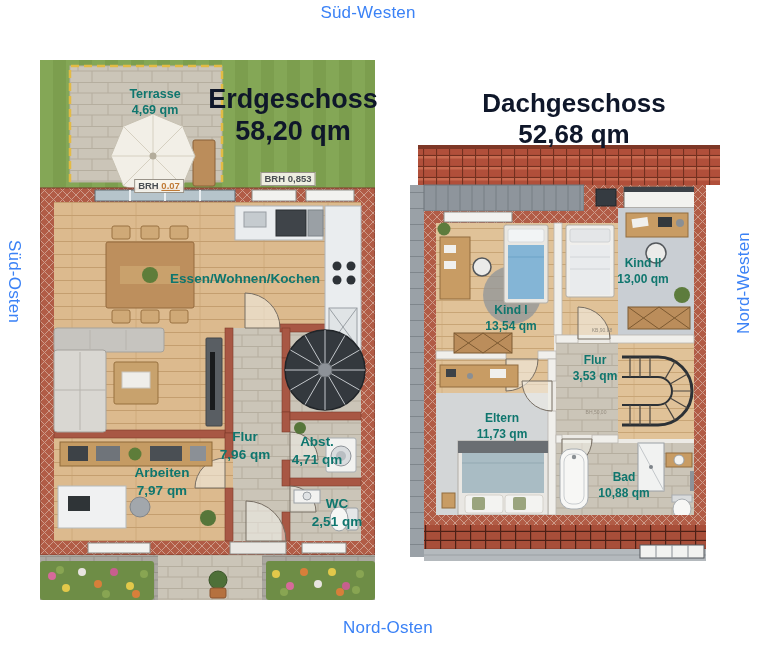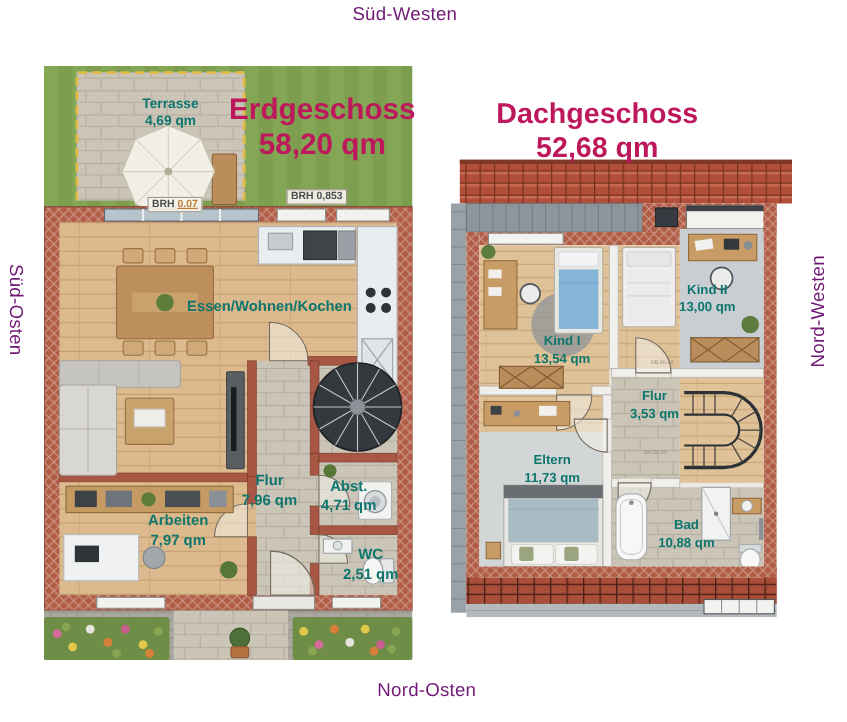--- a/index.html
+++ b/index.html
@@ -1,24 +1,24 @@
 <!DOCTYPE html>
 <html><head>
 <meta charset="utf-8">
 <style>
   html,body{margin:0;padding:0;background:#ffffff;}
   #stage{position:relative;width:770px;height:656px;background:#ffffff;overflow:hidden;
          font-family:"Liberation Sans", sans-serif;}
   .abs{position:absolute;}
-  .olabel{position:absolute;font-size:17px;color:#701a75;letter-spacing:.2px;white-space:nowrap;}
+  .olabel{position:absolute;font-size:17px;color:#3b82f6;letter-spacing:.2px;white-space:nowrap;}
   .olabel.vert-down{writing-mode:vertical-rl;text-orientation:mixed;}
   .olabel.vert-up{writing-mode:vertical-rl;text-orientation:mixed;transform:rotate(180deg);}
   .center-x{transform:translateX(-50%);}
   .plan-title{position:absolute;transform:translateX(-50%);text-align:center;font-weight:700;
-              color:#be185d;white-space:nowrap;}
+              color:#0f172a;white-space:nowrap;}
   #eg-title{font-size:27px;line-height:1.18;}
   #dg-title{font-size:26px;line-height:1.18;}
   .room-label{position:absolute;transform:translateX(-50%);text-align:center;font-weight:700;
               color:#0f766e;white-space:nowrap;}
   .lbl-eg{font-size:13.5px;line-height:1.3;}
   .lbl-eg-sm{font-size:12.5px;line-height:1.3;}
   .lbl-dg{font-size:12px;line-height:1.3;}
   .rl-name,.rl-area{display:block;}
   .brh{position:absolute;transform:translateX(-50%);background:rgba(247,244,237,.92);
        border:1px solid #9a948a;font-size:9.5px;font-weight:700;color:#4a4e52;
@@ -372,21 +372,21 @@
 
   <div class="olabel center-x" style="left:368px;top:3px">Süd-Westen</div>
   <div class="olabel vert-down" style="left:4px;top:240px">Süd-Osten</div>
   <div class="olabel vert-up" style="left:734px;top:232px">Nord-Westen</div>
   <div class="olabel center-x" style="left:388px;top:618px">Nord-Osten</div>
 
   <div class="plan-title" id="eg-title" style="left:293px;top:84px">
     <span class="rl-name">Erdgeschoss</span>
     <span class="rl-area">58,20 qm</span>
   </div>
-  <div class="plan-title" id="dg-title" style="left:543px;top:88px">
+  <div class="plan-title" id="dg-title" style="left:574px;top:88px">
     <span class="rl-name">Dachgeschoss</span>
     <span class="rl-area">52,68 qm</span>
   </div>
 
   <div class="room-label lbl-eg-sm" style="left:155px;top:86px">
     <span class="rl-name">Terrasse</span>
     <span class="rl-area">4,69 qm</span>
   </div>
   <div class="room-label lbl-eg" style="left:245px;top:270px">
     <span class="rl-name">Essen/Wohnen/Kochen</span>

